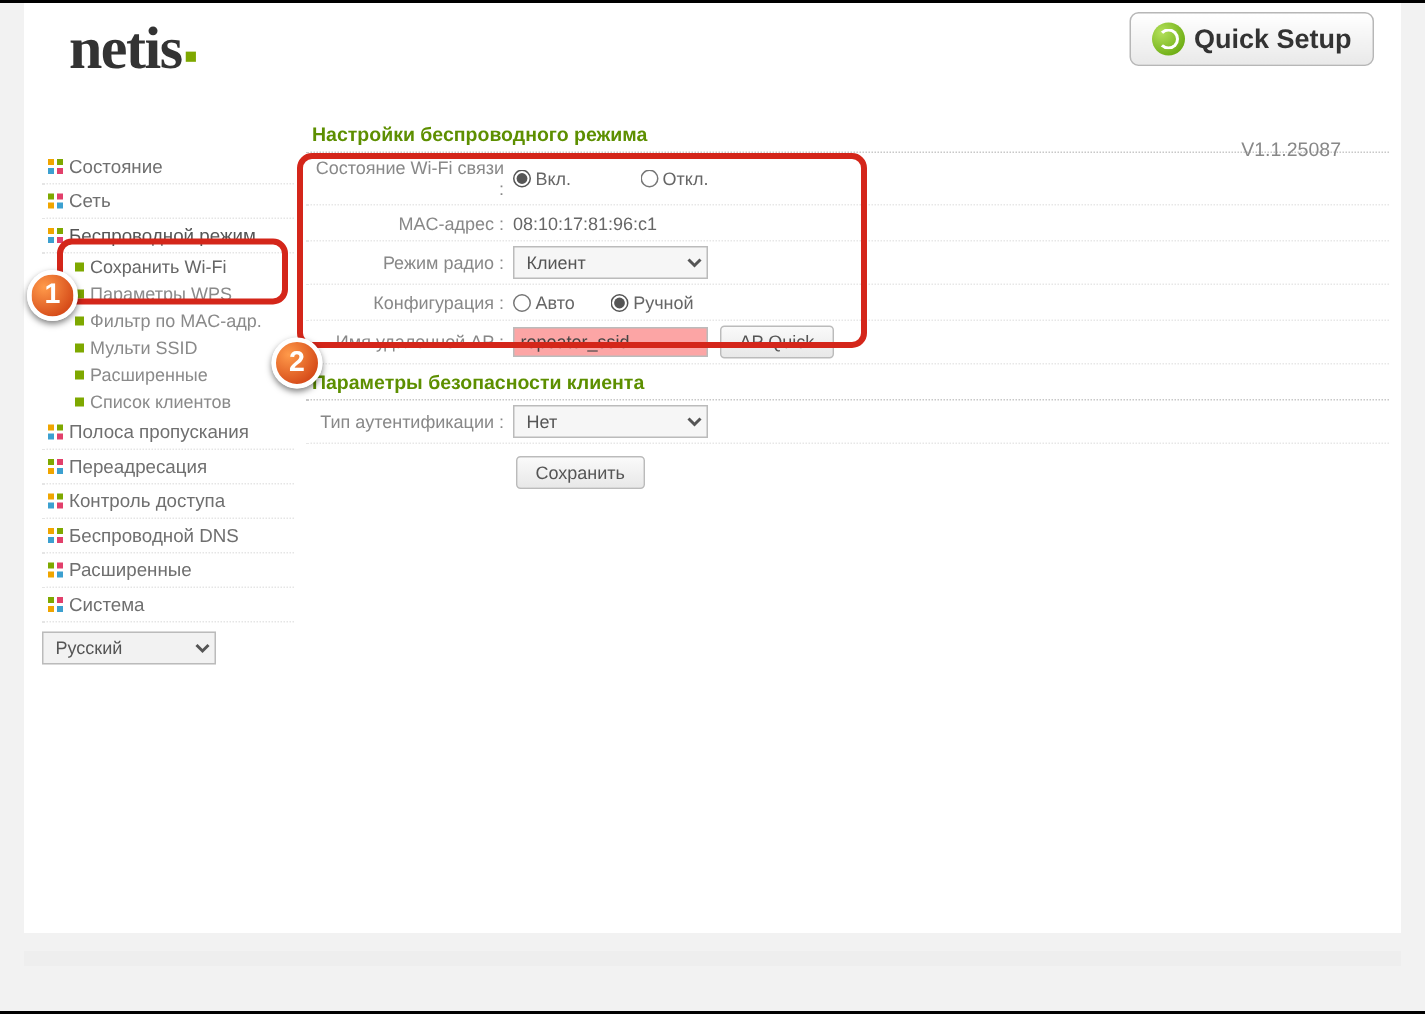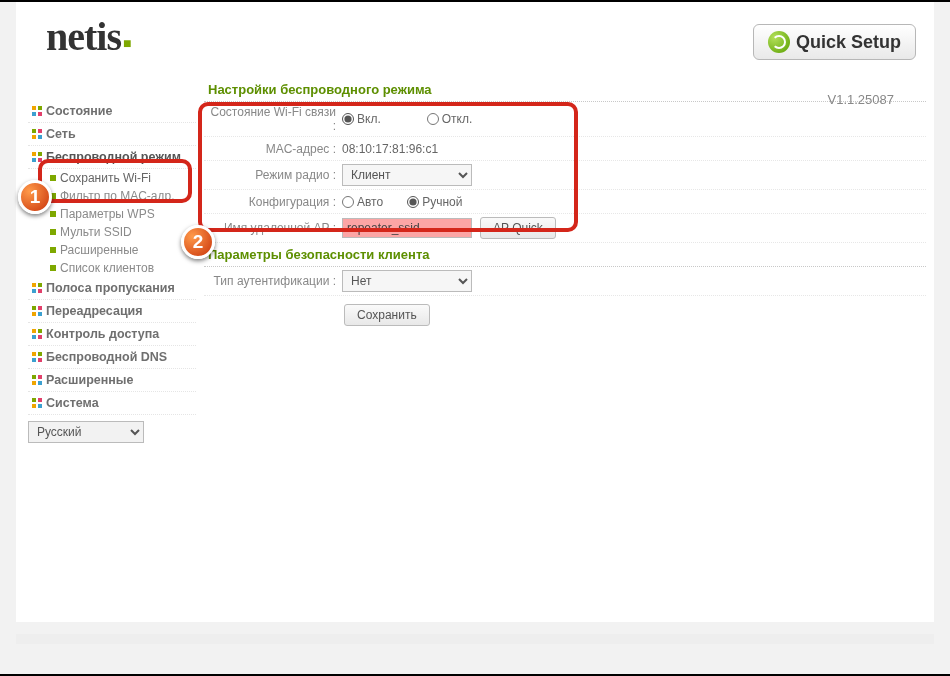--- a/index.html
+++ b/index.html
@@ -15,21 +15,21 @@
   }
   .page {
     background: #fff;
     margin: 0 16px;
     min-height: 620px;
     position: relative;
     padding-bottom: 10px;
   }
   .topbar {
     display: flex;
-    align-items: flex-end;
+    align-items: flex-start;
     justify-content: space-between;
     padding: 6px 18px 6px 30px;
     height: 64px;
   }
   .logo {
     font-family: Georgia, serif;
     font-size: 40px;
     font-weight: bold;
     color: #333;
     letter-spacing: -1px;
@@ -71,21 +71,21 @@
   
   .sidebar {
     width: 180px;
     padding-left: 12px;
     padding-top: 34px;
   }
   .nav-item {
     display:flex; align-items:center;
     padding: 4px 4px;
     color:#6f6f6f;
-    font-weight:bold;
+    font-weight:normal;
     font-size:12.5px;
     cursor:pointer;
     border-bottom:1px dotted #e5e5e5;
   }
   .nav-glyph {
     width:10px; height:10px;
     margin-right:4px;
     display:inline-block;
     position:relative;
   }
@@ -243,25 +243,25 @@
             <span class="sq g-br"></span>
           </span>
         <span>Беспроводной режим</span>
       </div>
       <div class="sub-item active">
           <span class="sub-glyph"></span>
           <span>Сохранить Wi-Fi</span>
         </div>
       <div class="sub-item">
           <span class="sub-glyph"></span>
+          <span>Параметры WPS</span>
+        </div>
+      <div class="sub-item">
+          <span class="sub-glyph"></span>
           <span>Фильтр по MAC-адр.</span>
-        </div>
-      <div class="sub-item">
-          <span class="sub-glyph"></span>
-          <span>Параметры WPS</span>
         </div>
       <div class="sub-item">
           <span class="sub-glyph"></span>
           <span>Мульти SSID</span>
         </div>
       <div class="sub-item">
           <span class="sub-glyph"></span>
           <span>Расширенные</span>
         </div>
       <div class="sub-item">

